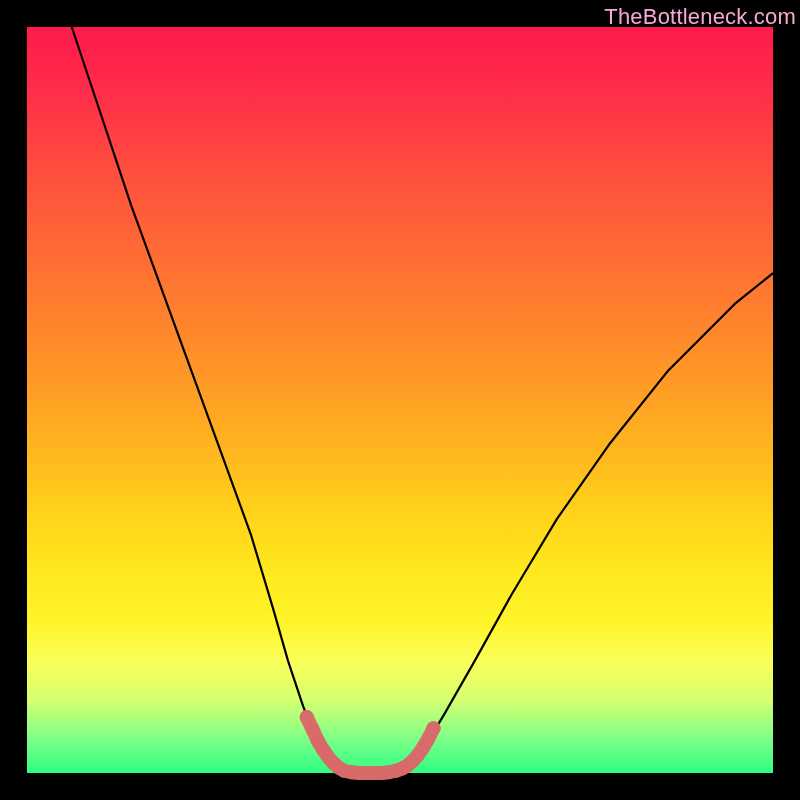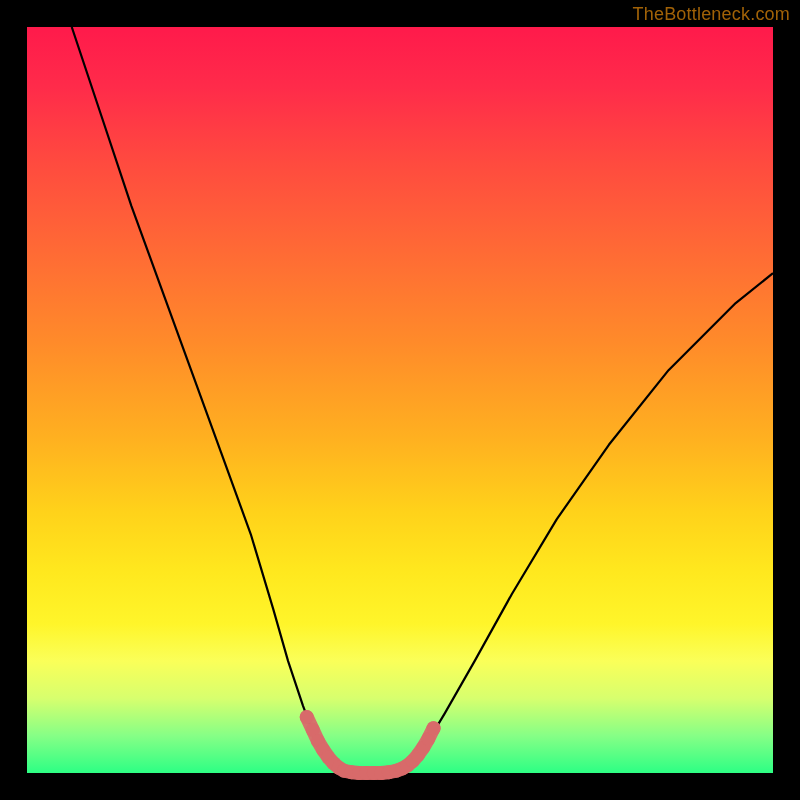--- a/index.html
+++ b/index.html
@@ -38,23 +38,23 @@
       #fff52a 80%,
       #faff59 85%,
       #d7ff6e 90%,
       #86ff86 95%,
       #2dff84 100%
     );
   }
   .watermark {
     position: absolute;
     top: 4px;
-    right: 10px;
-    color: #a16207;
-    font-size: 18px;
+    right: 4px;
+    color: #f9a8d4;
+    font-size: 22px;
     letter-spacing: 0.2px;
     font-weight: 500;
     user-select: none;
   }
   svg.curves {
     position: absolute;
     left: 0;
     top: 0;
     width: 746px;
     height: 746px;

